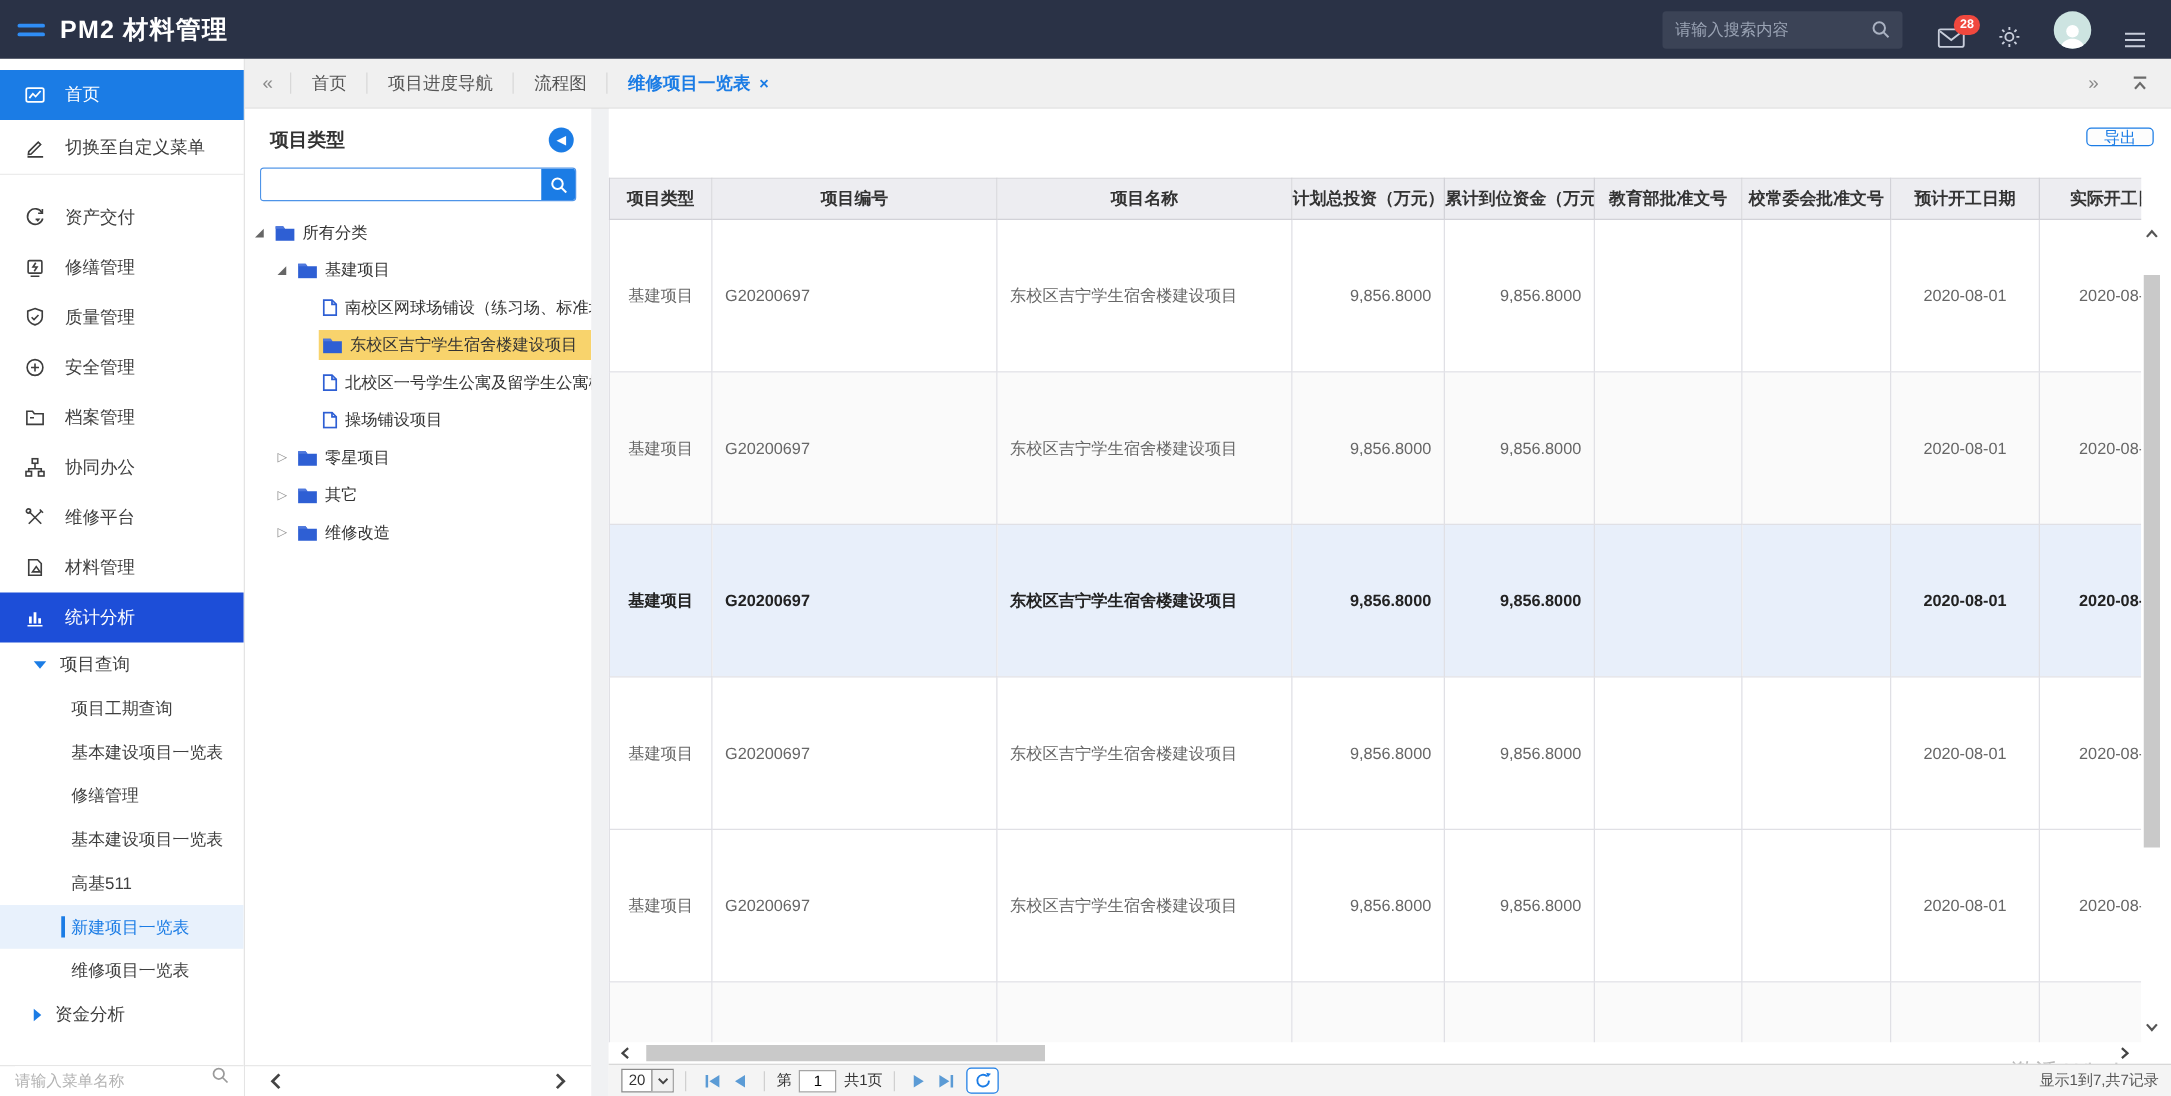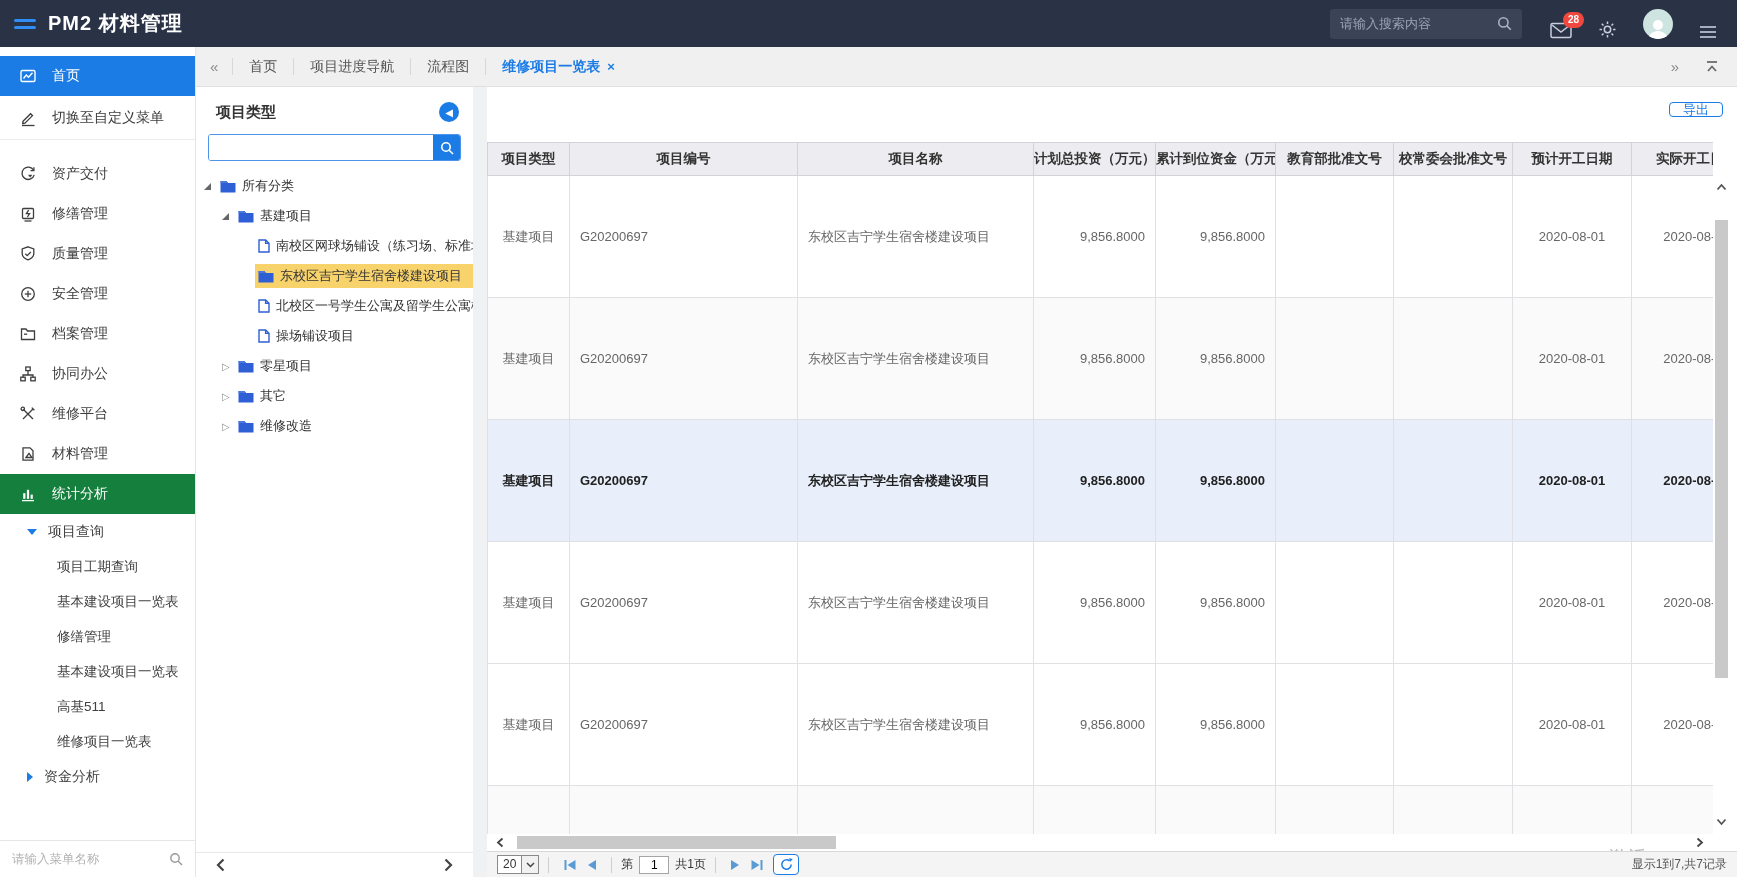--- a/index.html
+++ b/index.html
@@ -17,29 +17,29 @@
   .nav-search input::placeholder{color:#9aa3b4}
   .nav-ic{color:#c8cedb;margin-right:26px;position:relative;cursor:pointer}
   .badge{position:absolute;top:-10px;left:13px;background:#f0483e;color:#fff;font-size:10px;line-height:10px;border-radius:9px;padding:3px 5px;font-weight:bold}
   .avatar{width:30px;height:30px;border-radius:50%;background:#cde4e1;margin-right:26px;overflow:hidden;display:flex;align-items:flex-end;justify-content:center;cursor:pointer}
   
   .sidebar{position:absolute;top:47px;left:0;width:196px;bottom:0;background:#fff;border-right:1px solid #e4e4e4;z-index:20}
   .side-home{margin-top:9px;height:40px;background:#1b7ce5;color:#fff;display:flex;align-items:center;padding-left:18px;gap:14px;cursor:pointer}
   .side-switch{height:44px;display:flex;align-items:center;padding-left:18px;gap:14px;border-bottom:1px solid #ececec;color:#3c3c3c;cursor:pointer}
   .side-menu{position:absolute;top:93px;bottom:25px;left:0;right:0;overflow:hidden;padding-top:14px}
   .side-item{height:40px;display:flex;align-items:center;padding-left:18px;gap:14px;color:#3e3e3e;cursor:pointer}
-  .side-item.active{background:#15803d;color:#fff}
+  .side-item.active{background:#1d4ed8;color:#fff}
   .side-ico{width:20px;display:flex;justify-content:center;color:inherit}
   .side-group{height:35px;display:flex;align-items:center;padding-left:27px;gap:11px;color:#3e3e3e;cursor:pointer}
   .car-down{width:0;height:0;border-left:5px solid transparent;border-right:5px solid transparent;border-top:6px solid #1b7ce5}
   .car-right{width:0;height:0;border-top:5px solid transparent;border-bottom:5px solid transparent;border-left:6px solid #1b7ce5}
   .side-sub{height:35px;line-height:35px;padding-left:57px;color:#3f3f3f;font-size:13.5px;position:relative;cursor:pointer;white-space:nowrap}
   .side-sub.active{background:#e8f1fc;color:#1b7ce5}
   .side-sub.active::before{content:"";position:absolute;left:49px;top:9px;bottom:9px;width:3px;background:#1b7ce5}
-  .side-search{position:absolute;bottom:0;left:0;right:0;height:37px;border-top:1px solid #e6e6e6;background:#fff;display:flex;align-items:center;padding:0 12px;color:#999}
+  .side-search{position:absolute;bottom:0;left:0;right:0;height:25px;border-top:1px solid #e6e6e6;background:#fff;display:flex;padding:0 12px;color:#999}
   .side-search input{flex:1;border:0;outline:none;font-size:12.5px;color:#666;min-width:0}
   .side-search input::placeholder{color:#b3b3b3}
   
   .content{position:absolute;left:196px;top:47px;right:0;bottom:0;background:#f0f1f3}
   .tabbar{height:40px;background:#f0f0f0;border-bottom:1px solid #e0e0e0;display:flex;align-items:center;color:#666}
   .tab-nav{padding:0 14px;color:#8a8a8a;font-size:15px;cursor:pointer}
   .tab{padding:0 16px;font-size:14px;color:#555;border-left:1px solid #d8d8d8;height:17px;line-height:17px;white-space:nowrap;cursor:pointer;display:flex;align-items:center}
   .tab.active{color:#1b7ce5;font-weight:bold}
   .tab-close{color:#1b7ce5;margin-left:7px;font-size:13px;cursor:pointer}
   .tab-right{margin-left:auto;display:flex;align-items:center;gap:26px;margin-right:18px;color:#8a8a8a}
@@ -252,20 +252,21 @@
       </div>
       <div class="side-group" id="group-row">
       <span class="car-down"></span>
       <span>项目查询</span>
     </div>
   <div class="side-sub">项目工期查询</div>
       <div class="side-sub">基本建设项目一览表</div>
       <div class="side-sub">修缮管理</div>
       <div class="side-sub">基本建设项目一览表</div>
       <div class="side-sub">高基511</div>
+      <div class="side-sub active">新建项目一览表</div>
       <div class="side-sub">维修项目一览表</div>
       <div class="side-group">
         <span class="car-right"></span>
         <span>资金分析</span>
       </div>
     </div>
   <div class="side-search">
     <input placeholder="请输入菜单名称" style="">
     <span>
       <svg width="14" height="14" viewBox="0 0 14 14">

